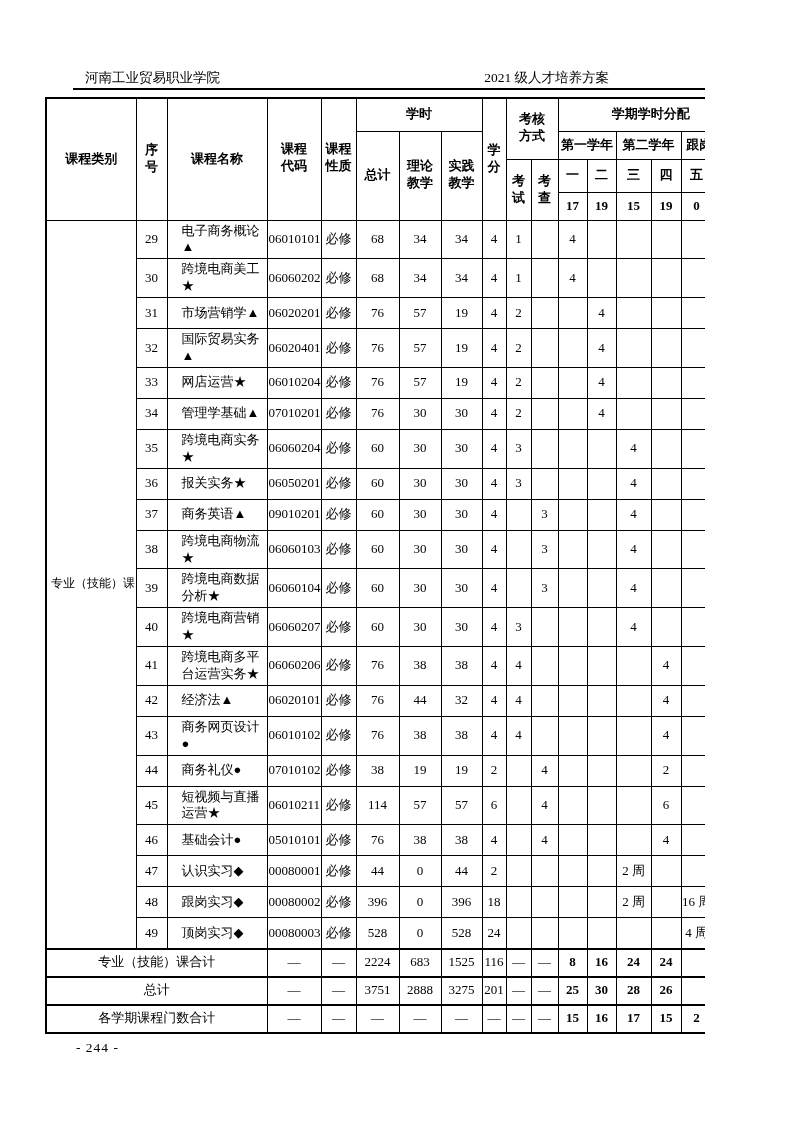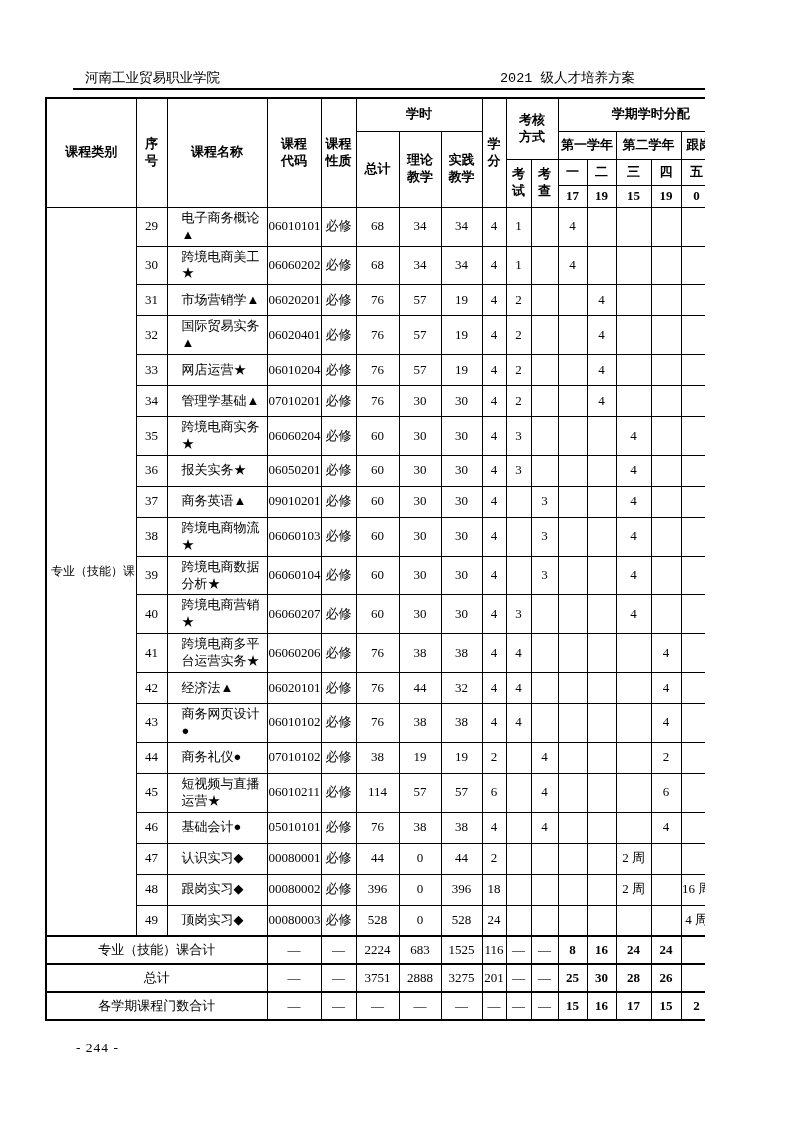--- a/index.html
+++ b/index.html
@@ -4,36 +4,36 @@
 <style>
   * { box-sizing: border-box; }
   html,body { margin:0; padding:0; }
   body {
     width:793px; height:1122px; background:#ffffff; color:#000;
     font-family:"Liberation Serif","DejaVu Serif",serif;
   }
   .page { position:relative; width:705px; height:1122px; background:#fff; overflow:hidden; }
 
   .doc-header-left { position:absolute; left:85px; top:69px; font-size:13.5px; }
-  .doc-header-right { position:absolute; right:70px; top:69px; font-size:13.5px;font-family:Liberation Mono, monospace; }
+  .doc-header-right { position:absolute; right:96px; top:69px; font-size:13.5px; }
   .header-rule { position:absolute; left:73px; top:88px; width:635px; height:2px; background:#000; }
 
   table.curriculum {
     position:absolute; left:45px; top:97px; width:698px;
     border-collapse:collapse; table-layout:fixed;
     border:2px solid #000;
   }
   th, td {
     border:1px solid #000; text-align:center; vertical-align:middle;
     font-size:13px; padding:1px; overflow:hidden; line-height:1.3;
   }
   th { font-weight:bold; }
   td.l { text-align:left; padding:2px 1px 2px 14px; }
-  .w1 { width:1.2em; margin:2px auto; line-height:1.3; }
-  .w2 { width:2.2em; margin:12px auto; line-height:1.3; }
+  .w1 { width:1.2em; margin:12px auto; line-height:1.3; }
+  .w2 { width:2.2em; margin:12px auto; line-height:1.3;font-family:Liberation Mono, monospace; }
   tr.h1 { height:33px; } tr.h2 { height:27px; } tr.h3 { height:26px; } tr.h4 { height:22px; }
   tbody tr { height:31px; }
   tr.sumrow { height:28px; }
   tr.sumrow td { border-top-width:2px; }
   td.cat { font-size:12px; white-space:nowrap; padding:4px; }
   td.sem { white-space:nowrap; padding:0; }
   .b { font-weight:bold; }
   .page-number { position:absolute; left:76px; top:1040px; font-size:13.5px; letter-spacing:1px; }
 </style>
 </head>

